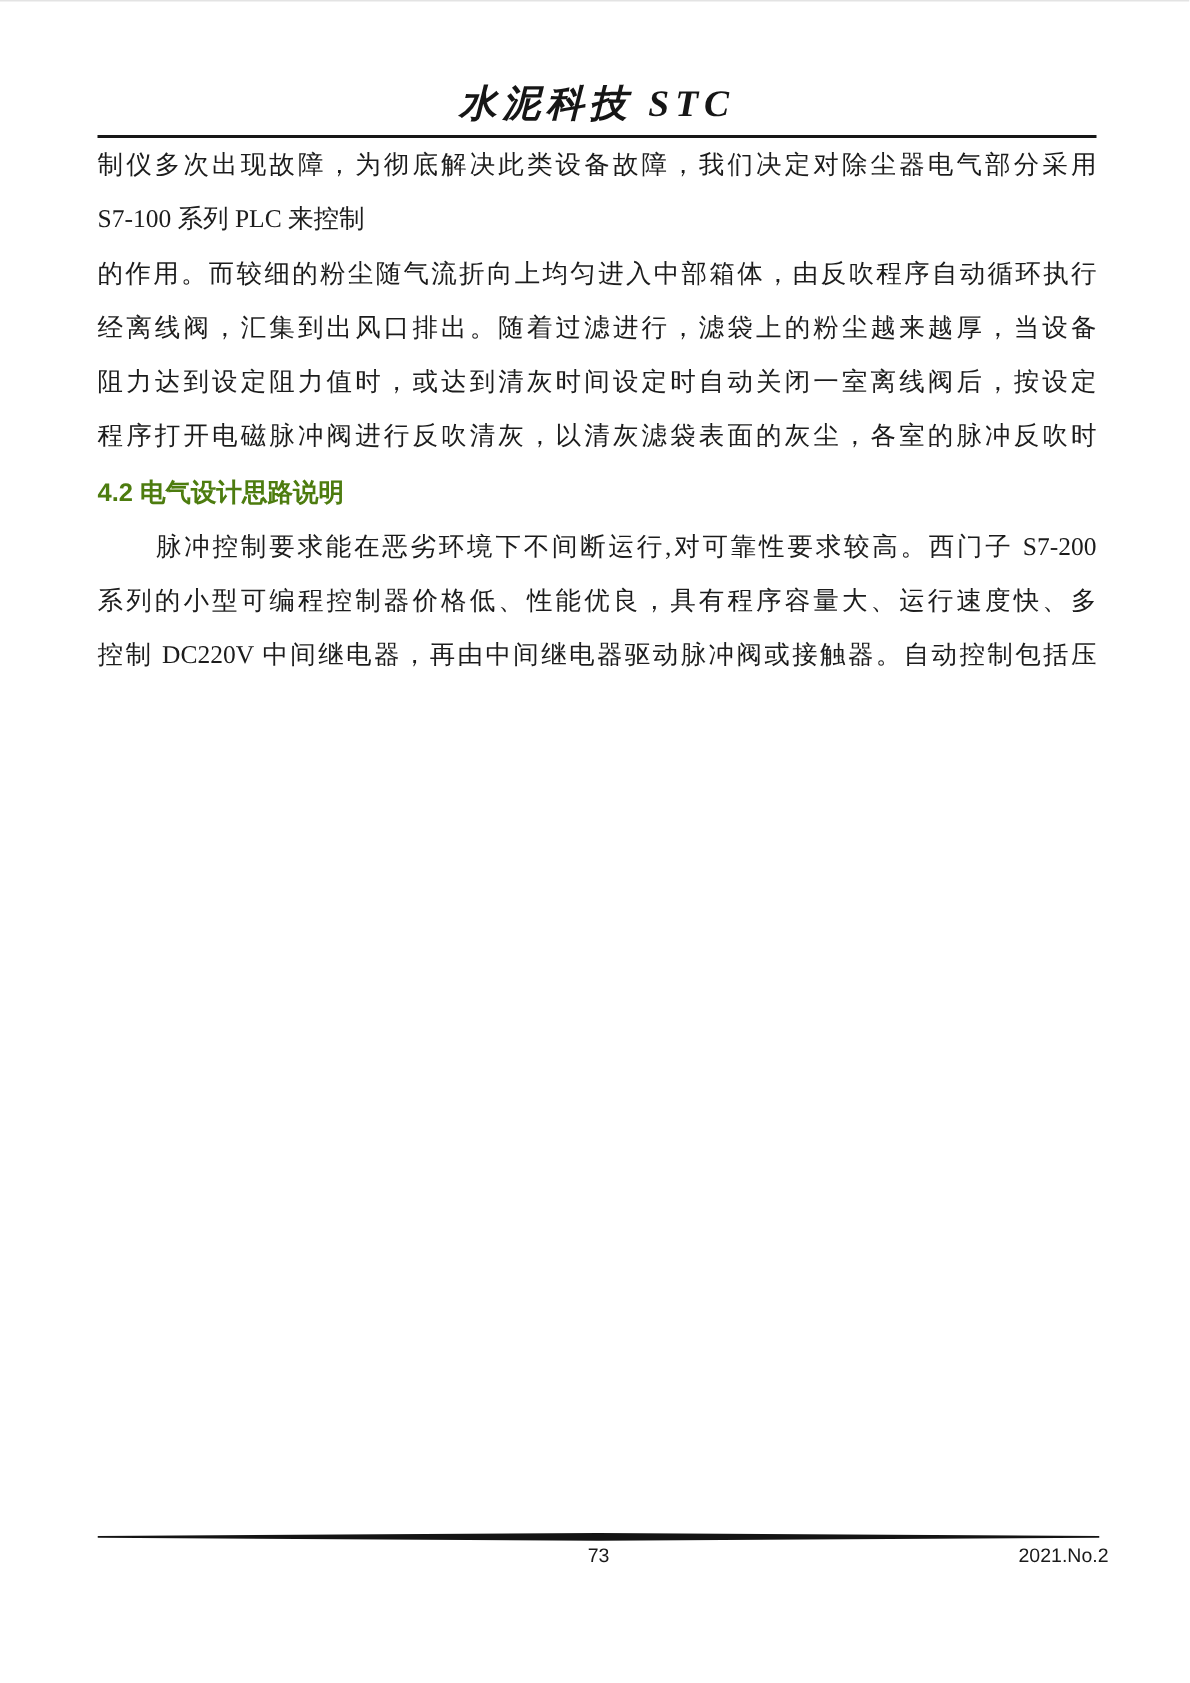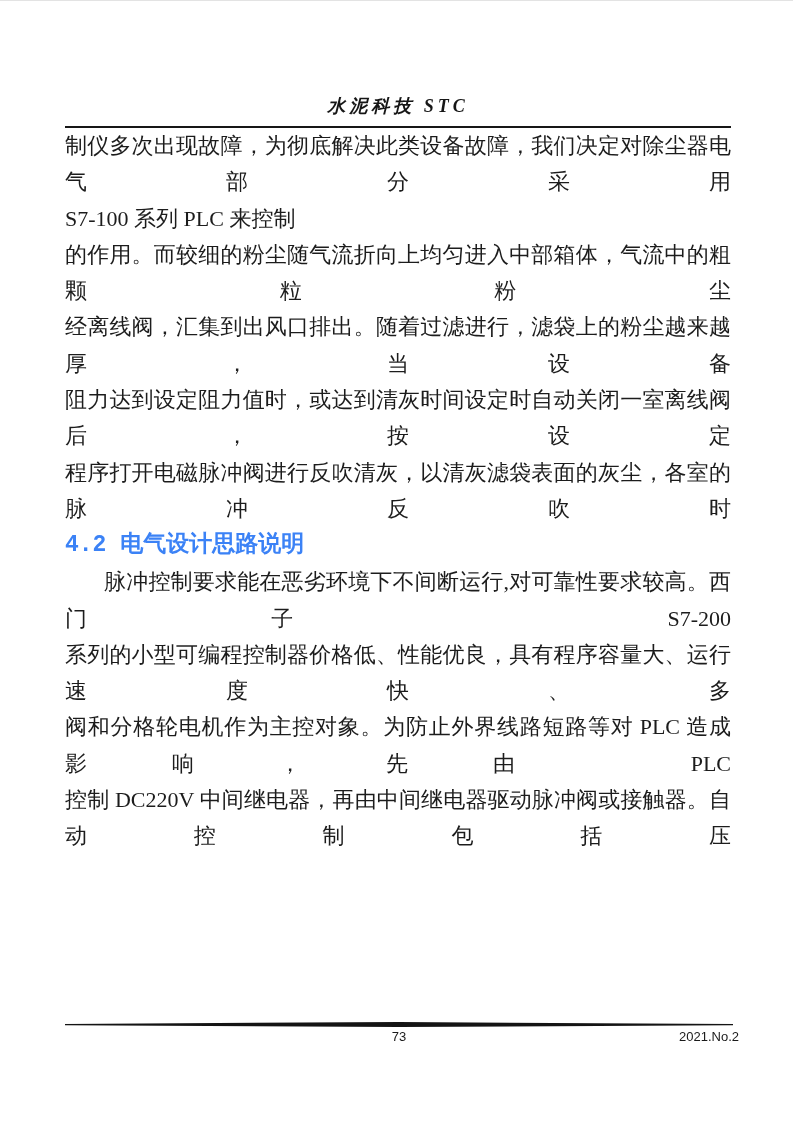--- a/index.html
+++ b/index.html
@@ -16,52 +16,51 @@
   }
   .content {
     position: absolute;
     left: 65px;
     top: 0;
     width: 666px;
   }
   .journal-title {
     padding-top: 53px;
     text-align: center;
-    font-size: 18px;
+    font-size: 25px;
     line-height: 32px;
     font-style: italic;
     font-weight: 600;
     letter-spacing: 4px;
     color: #161616;
-    margin-top: 36px;
   }
   .header-rule {
     margin-top: 4px;
     height: 2px;
     background: #171717;
   }
   .article { width: 666px; }
   .line {
-    font-size: 22px;
+    font-size: 17px;
     line-height: 36.3px;
     text-align: left;
     white-space: normal;
   }
   .line.fill {
     text-align: justify;
     text-align-last: justify;
     text-justify: inter-character;
   }
   .line.indent { text-indent: 39px; }
   .heading-line {
-    font-family: Liberation Mono, monospace;
+    font-family: Liberation Sans, sans-serif;
     font-weight: bold;
-    font-size: 23px;
+    font-size: 17px;
     line-height: 37px;
-    color: #3b82f6;
+    color: #4d7c0f;
   }
   .footer {
     position: absolute;
     left: 65px;
     top: 1020px;
     width: 668px;
   }
   .footer-rule-svg { display: block; width: 668px; height: 7px; }
   .footer-row {
     position: relative;
@@ -85,28 +84,27 @@
 </head>
 <body>
 
 <div class="page">
   <div class="content">
     <div class="journal-title">水泥科技 STC</div>
     <div class="header-rule"></div>
     <div class="article">
         <div class="line fill">制仪多次出现故障，为彻底解决此类设备故障，我们决定对除尘器电气部分采用</div>
         <div class="line">S7-100 系列 PLC 来控制</div>
-        <div class="line fill">的作用。而较细的粉尘随气流折向上均匀进入中部箱体，气流中的粗颗粒粉尘</div>
+        <div class="line fill">的作用。而较细的粉尘随气流折向上均匀进入中部箱体，由反吹程序自动循环执行</div>
         <div class="line fill">经离线阀，汇集到出风口排出。随着过滤进行，滤袋上的粉尘越来越厚，当设备</div>
         <div class="line fill">阻力达到设定阻力值时，或达到清灰时间设定时自动关闭一室离线阀后，按设定</div>
         <div class="line fill">程序打开电磁脉冲阀进行反吹清灰，以清灰滤袋表面的灰尘，各室的脉冲反吹时</div>
         <div class="heading-line">4.2 电气设计思路说明</div>
         <div class="line fill indent">脉冲控制要求能在恶劣环境下不间断运行,对可靠性要求较高。西门子 S7-200</div>
         <div class="line fill">系列的小型可编程控制器价格低、性能优良，具有程序容量大、运行速度快、多</div>
-        <div class="line fill">阀和分格轮电机作为主控对象。为防止外界线路短路等对 PLC 造成影响，先由 PLC</div>
         <div class="line fill">控制 DC220V 中间继电器，再由中间继电器驱动脉冲阀或接触器。自动控制包括压</div>
       </div>
   </div>
 
   <div class="footer">
     <svg class="footer-rule-svg" viewBox="0 0 668 7" preserveAspectRatio="none">
       <polygon points="0,3 334,1 668,3 668,4.2 334,6.1 0,4.2" fill="#141414"></polygon>
     </svg>
     <div class="footer-row">
       <span class="page-number">73</span>

